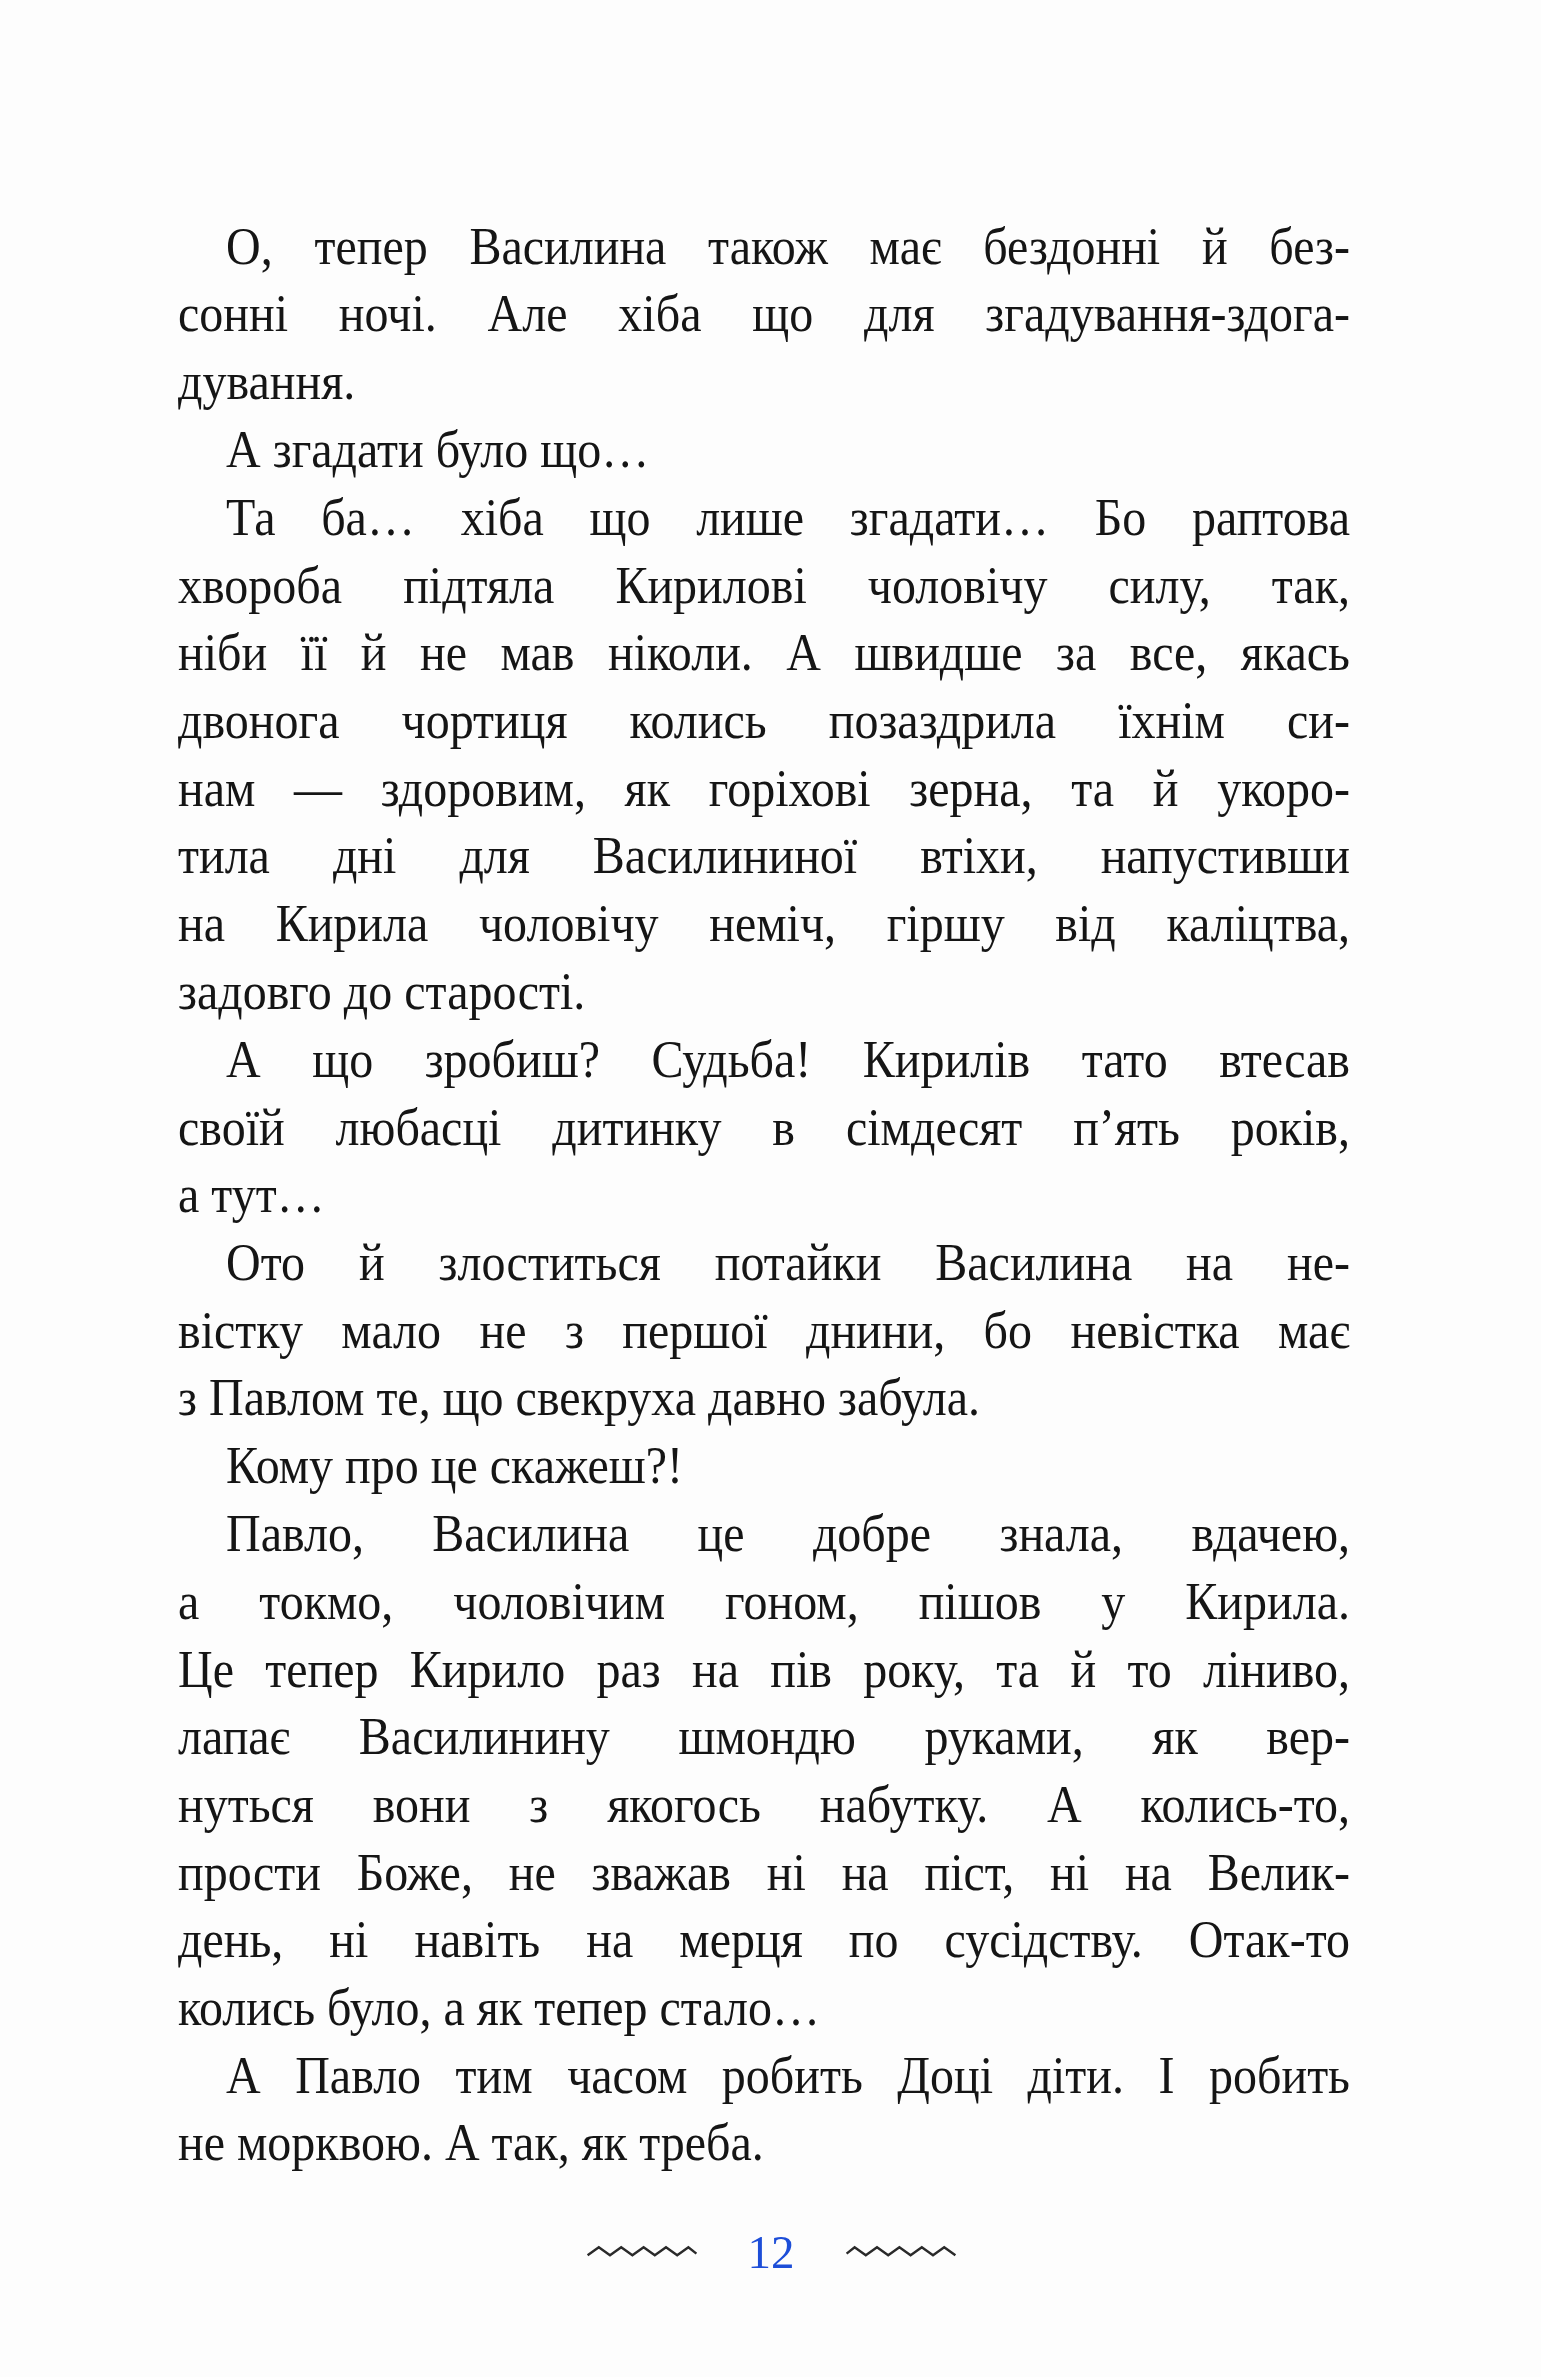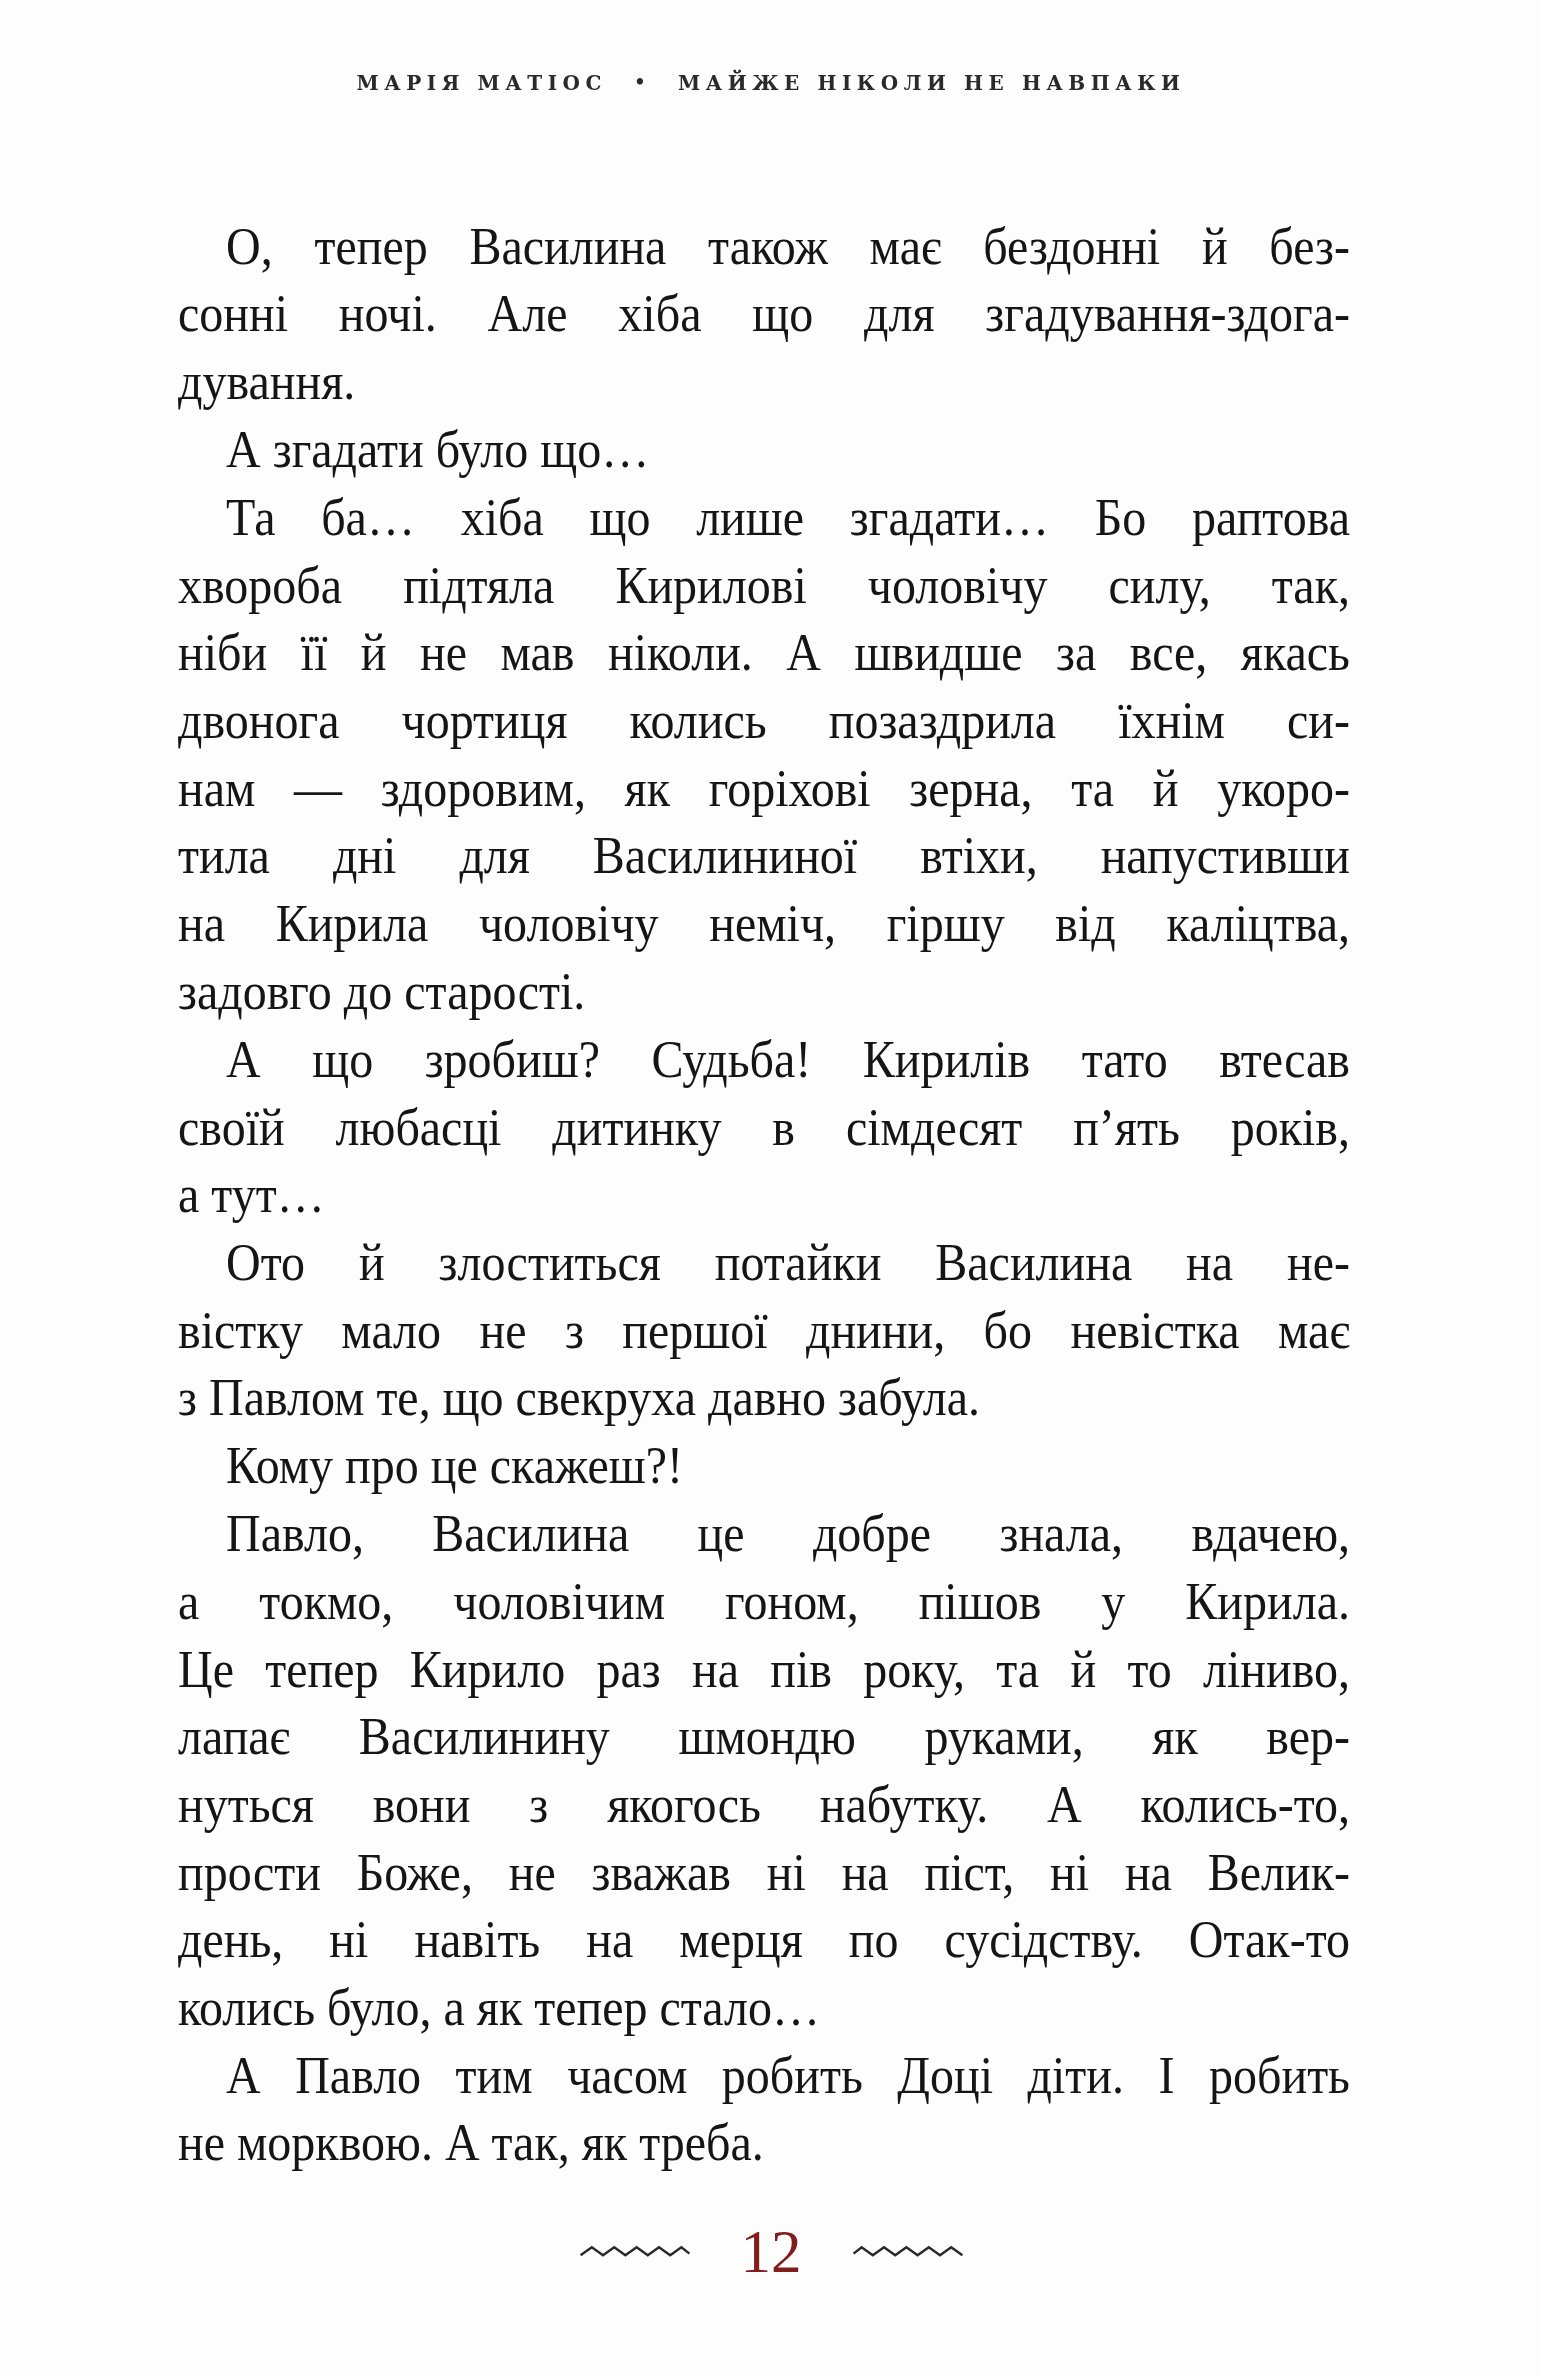--- a/index.html
+++ b/index.html
@@ -75,38 +75,35 @@
     left: 0;
     width: 1542px;
     height: 56px;
     display: flex;
     justify-content: center;
     align-items: center;
     gap: 50px;
   }
   .folio .num {
     font-family: "Liberation Serif", serif;
-    font-size: 61px;
-    color: #7f1d1d;
+    font-size: 47px;
+    color: #1d4ed8;
     line-height: 56px;
   }
   .zigzag {
     width: 112px;
     height: 16px;
     display: block;
   }
 </style>
 </head>
 <body>
 
 <div class="page">
 
-  <div class="running-head">
-    <span>МАРІЯ МАТІОС</span><span class="sep">•</span><span>МАЙЖЕ НІКОЛИ НЕ НАВПАКИ</span>
-  </div>
 
   <div class="body-text" id="body-text">
       <div class="line indent" style="top: 212px;">О, тепер Василина також має бездонні й без-</div>
       <div class="line" style="top: 279px;">сонні ночі. Але хіба що для згадування-здога-</div>
       <div class="line last" style="top: 347px;">дування.</div>
       <div class="line indent last" style="top: 415px;">А згадати було що…</div>
       <div class="line indent" style="top: 483px;">Та ба… хіба що лише згадати… Бо раптова</div>
       <div class="line" style="top: 551px;">хвороба підтяла Кирилові чоловічу силу, так,</div>
       <div class="line" style="top: 618px;">ніби її й не мав ніколи. А швидше за все, якась</div>
       <div class="line" style="top: 686px;">двонога чортиця колись позаздрила їхнім си-</div>

